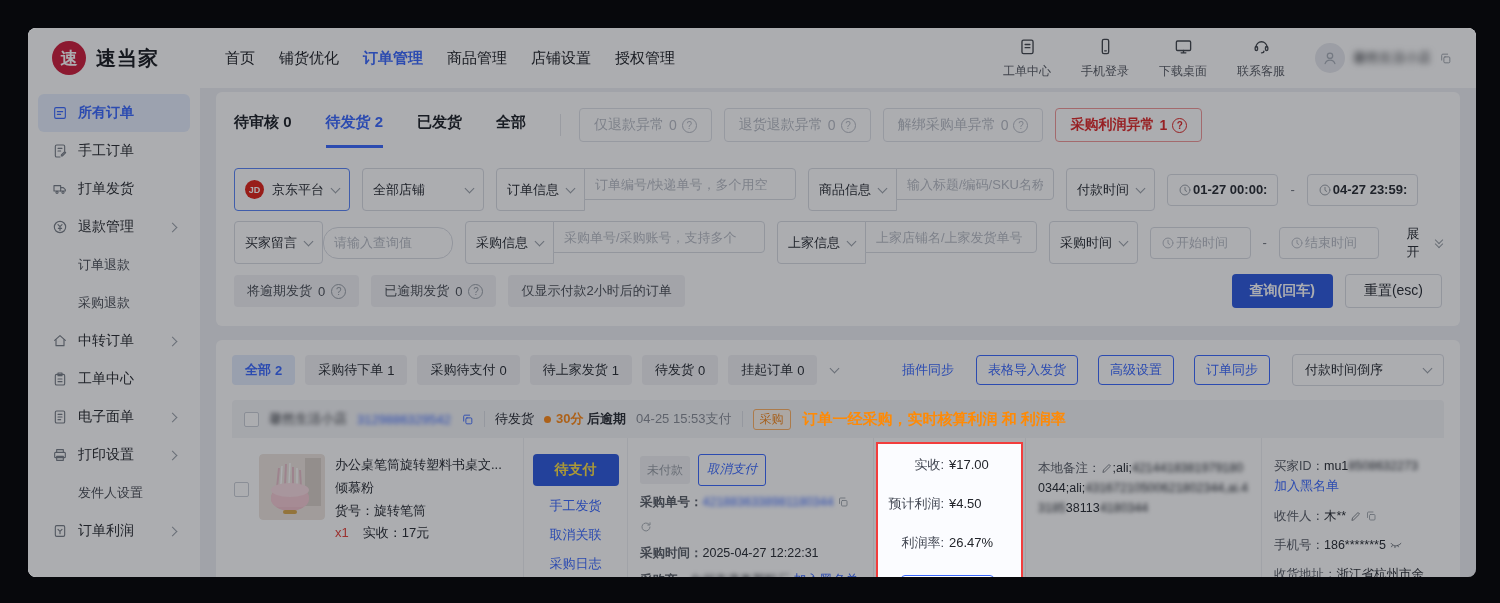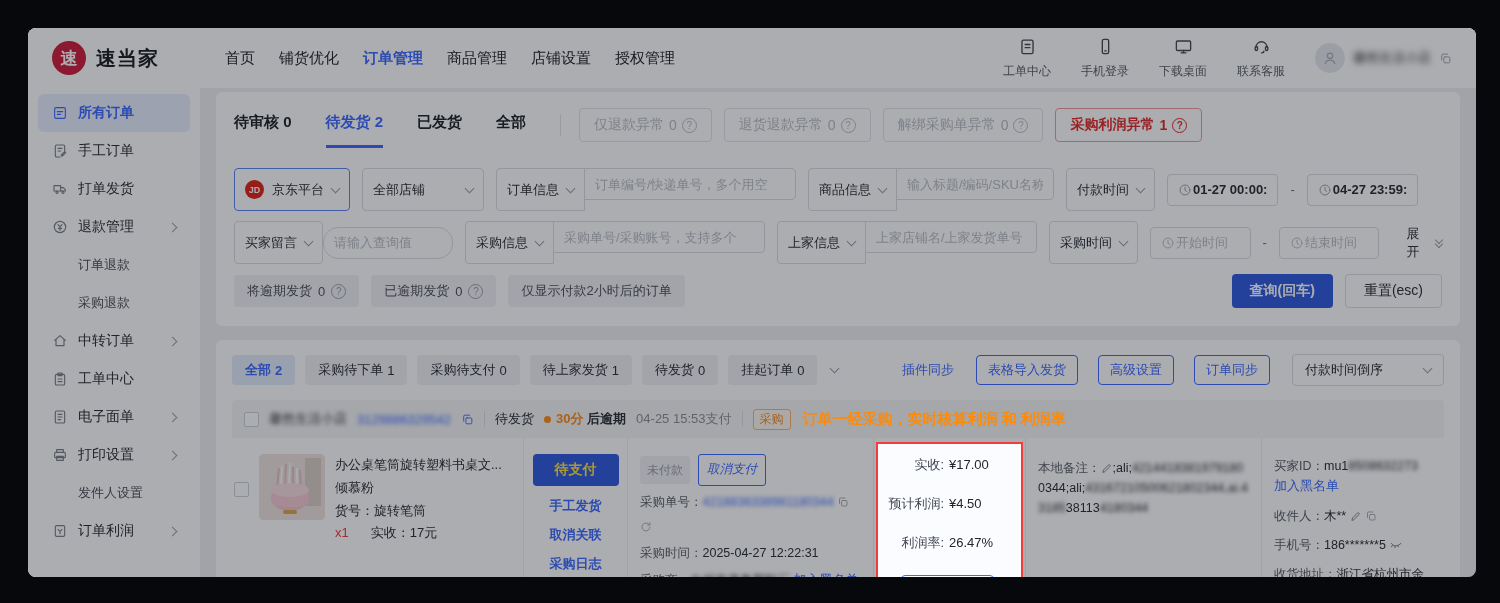--- a/index.html
+++ b/index.html
@@ -108,32 +108,32 @@
           padding:1px 6px;}
   .tip{color:#ff8a05;font-size:15px;font-weight:700;position:relative;z-index:60;margin-left:2px;white-space:nowrap;}
   .obody{display:flex;background:#fff;align-items:stretch;}
   .ocol{padding:16px 12px;border-right:1px solid #eef0f3;}
   .ocol:last-child{border-right:none;}
   .c-product{width:292px;display:flex;gap:10px;padding-left:2px;}
   .c-product .cb{margin-top:28px;}
   .pimg{width:66px;height:66px;border-radius:4px;overflow:hidden;flex-shrink:0;cursor:pointer;}
   .pmeta{font-size:13px;color:#2b2f36;line-height:1.75;min-width:0;}
   .ptitle{white-space:nowrap;overflow:hidden;text-overflow:ellipsis;}
-  .qrow{display:flex;gap:22px;}
+  .qrow{display:flex;gap:14px;}
   .qty{color:#e5443c;}
   .c-actions{width:104px;display:flex;flex-direction:column;align-items:center;gap:11px;padding-top:16px;}
   .paybtn{width:86px;height:32px;background:#2f5ce0;color:#fde047;border:none;border-radius:4px;
           font-size:14px;font-weight:600;cursor:pointer;}
-  .alink{color:var(--blue);font-size:13px;font-weight:700;cursor:pointer;text-align:center;}
+  .alink{color:var(--blue);font-size:13px;font-weight:400;cursor:pointer;text-align:center;}
   .c-purchase{width:246px;font-size:12.5px;color:#2b2f36;line-height:2.05;}
   .tagrow{display:flex;align-items:center;gap:8px;margin-bottom:4px;}
   .tag-unpaid{background:#f1f2f5;color:#9ba0a8;font-size:12px;border-radius:3px;padding:2px 7px;}
   .btn-cancel{border:1px solid var(--blue);color:var(--blue);background:#fff;font-size:12.5px;
               border-radius:3px;padding:2px 8px;cursor:pointer;font-style:italic;}
-  .pl{color:#5c616a;}
+  .pl{color:#5c616a;font-weight:bold;}
   .pv-blue{color:var(--blue);}
   .ic{display:inline-flex;vertical-align:-2px;cursor:pointer;}
   .c-profit{width:152px;position:relative;padding:4px 2px;}
   .profit-box{position:relative;z-index:60;background:#fbfcff;border:2px solid #f23d3d;
               padding:12px 8px 12px 4px;height:168px;display:flex;flex-direction:column;gap:21px;}
   .prow{display:flex;gap:5px;font-size:13px;}
   .prow .lab{width:62px;text-align:right;color:#3f4450;flex-shrink:0;}
   .prow .val{color:#22252b;flex:1;min-width:0;line-height:1.35;}
   .viewbtn{margin:2px auto 0;border:1px solid var(--blue);color:var(--blue);background:#fff;
            font-size:12.5px;border-radius:4px;padding:4px 8px;cursor:pointer;white-space:nowrap;}

